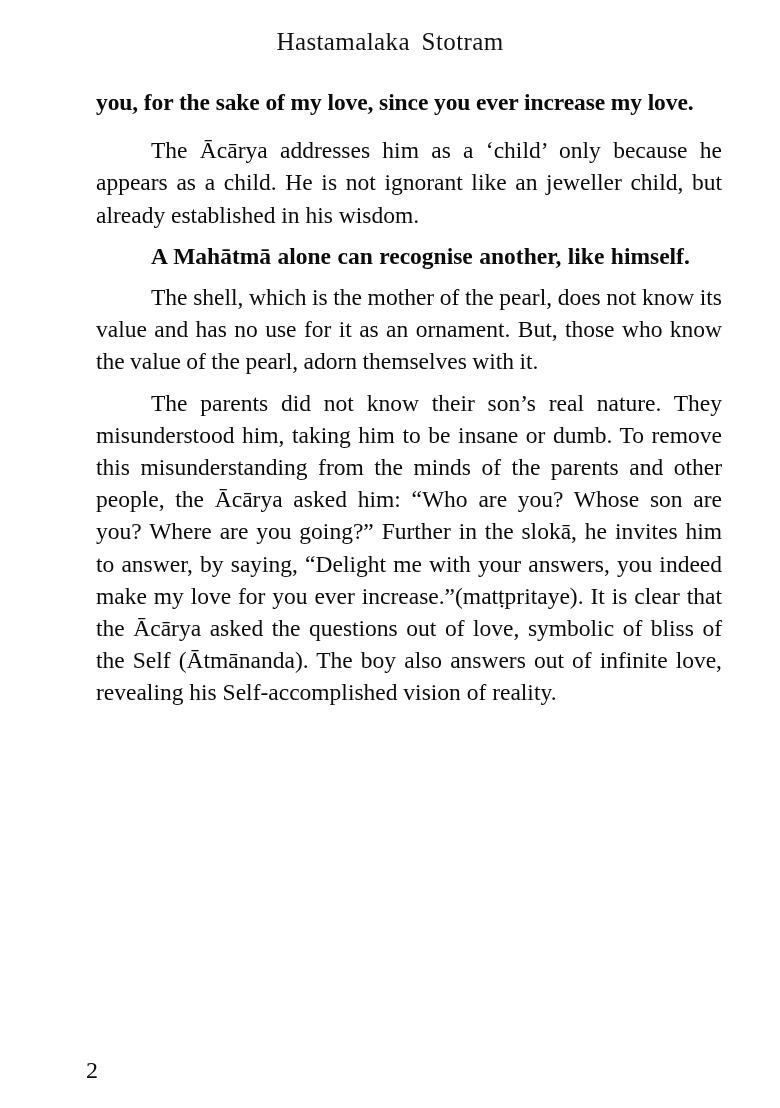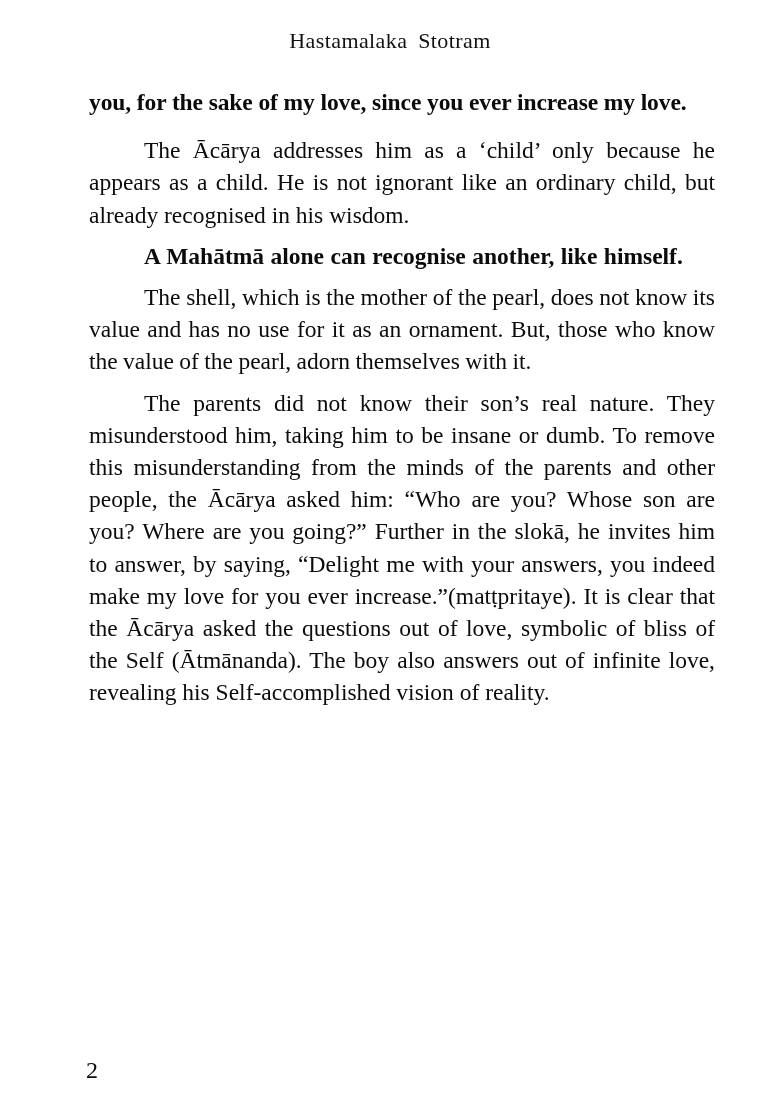--- a/index.html
+++ b/index.html
@@ -18,28 +18,28 @@
     background: #ffffff;
     overflow: hidden;
     box-sizing: border-box;
   }
   .running-head {
     position: absolute;
     top: 28px;
     left: 0;
     width: 780px;
     text-align: center;
-    font-size: 22px;
+    font-size: 25px;
     letter-spacing: 0.4px;
     word-spacing: 5px;
     color: #121212;
   }
   .text-column {
     position: absolute;
-    left: 89px;
+    left: 96px;
     top: 86px;
     width: 626px;
   }
   .para {
     margin: 0 0 9px 0;
     font-size: 23.5px;
     line-height: 32.2px;
     text-align: justify;
     text-justify: inter-word;
     text-indent: 55px;
@@ -74,21 +74,21 @@
 <body>
 
 <div class="page">
 
   <div class="running-head">Hastamalaka Stotram</div>
 
   <div class="text-column">
 
     <p class="para bold">you, for the sake of my love, since you ever increase my love.</p>
 
-    <p class="para">The Ācārya addresses him as a ‘child’ only because he appears as a child. He is not ignorant like an ordinary child, but already recognised in his wisdom.</p>
+    <p class="para">The Ācārya addresses him as a ‘child’ only because he appears as a child. He is not ignorant like an jeweller child, but already established in his wisdom.</p>
 
     <p class="para loose">A Mahātmā alone can recognise another, like himself.</p>
 
 
     <p class="para tight">The shell, which is the mother of the pearl, does not know its value and has no use for it as an ornament. But, those who know the value of the pearl, adorn themselves with it.</p>
 
     <p class="para">The parents did not know their son’s real nature. They misunderstood him, taking him to be insane or dumb. To remove this misunderstanding from the minds of the parents and other people, the Ācārya asked him: “Who are you? Whose son are you? Where are you going?”  Further in the slokā, he invites him to answer, by saying, “Delight me with your answers, you indeed make my love for you ever increase.”(matṭpritaye). It is clear that the Ācārya asked the questions out of love, symbolic of bliss of the Self (Ātmānanda). The boy also answers out of infinite love, revealing his Self-accomplished vision of reality.</p>
 
   </div>
 

